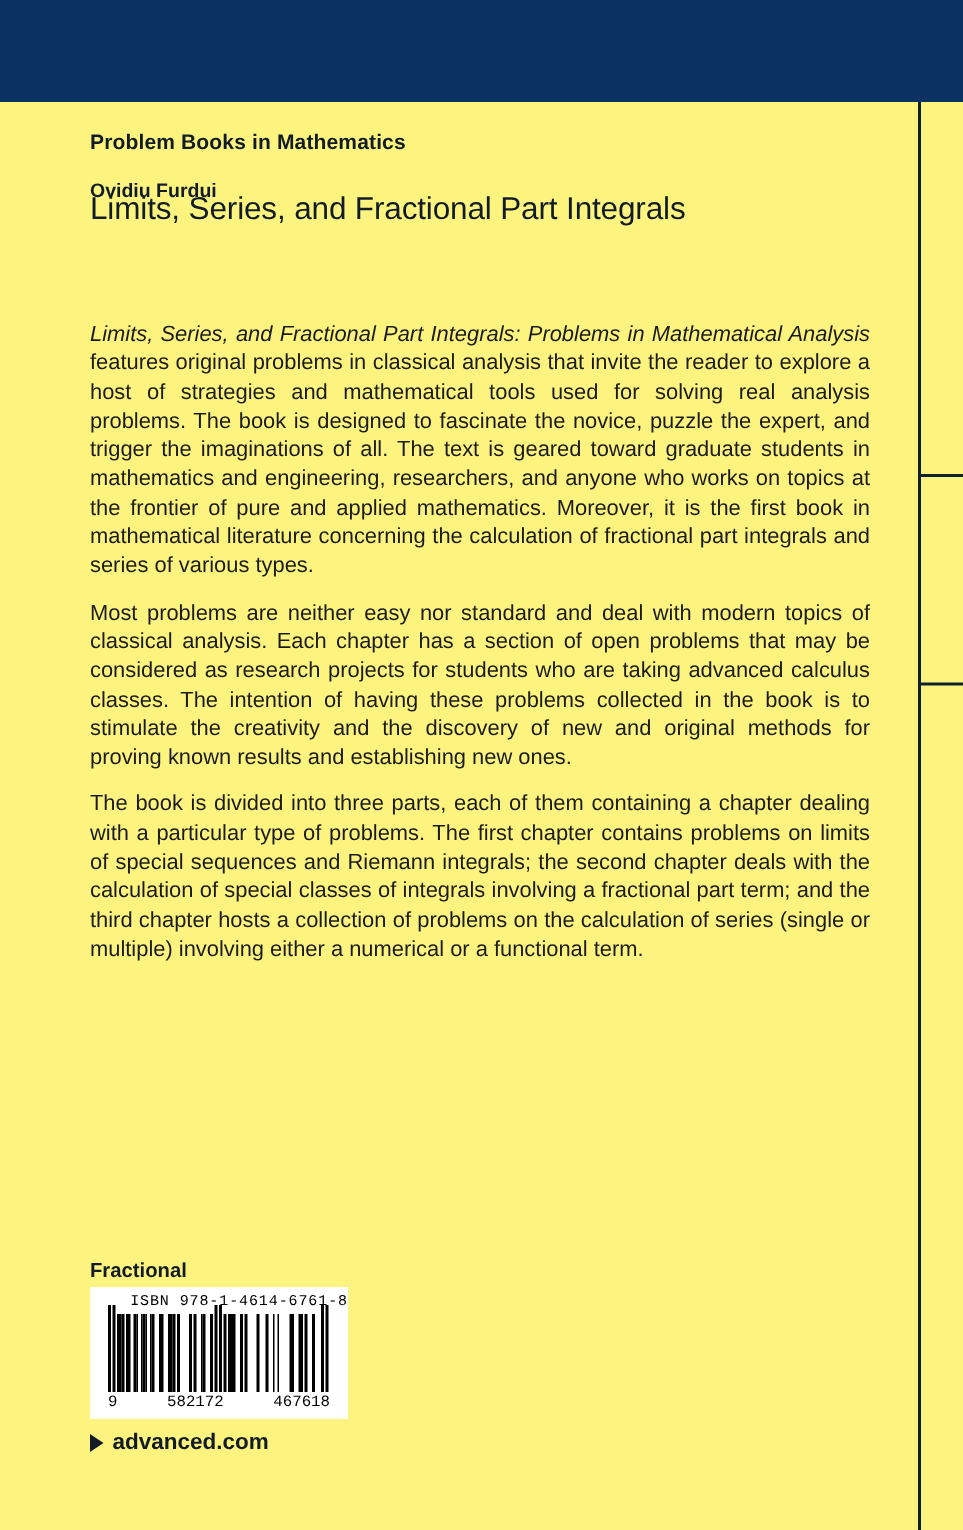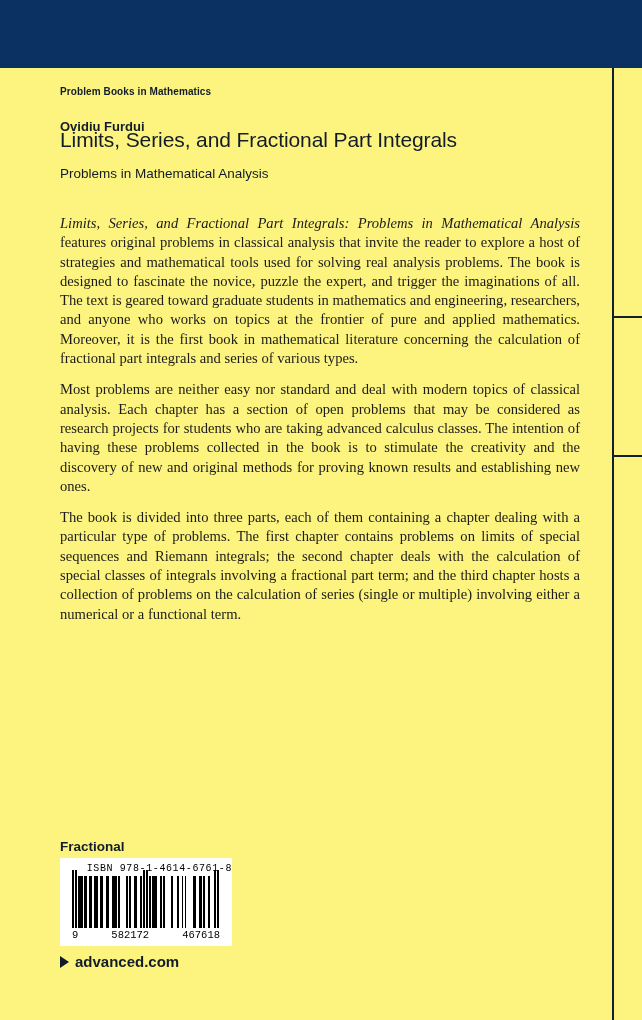--- a/index.html
+++ b/index.html
@@ -44,21 +44,21 @@
     left: 612px;
     top: 455px;
     width: 30px;
     height: 2px;
     background: #11202e;
   }
   .series-line {
     position: absolute;
     left: 60px;
     top: 86px;
-    font-size: 10px;
+    font-size: 14px;
     font-weight: bold;
     color: #121c28;
     letter-spacing: 0.1px;
   }
   .author-line {
     position: absolute;
     left: 60px;
     top: 119px;
     font-size: 13px;
     font-weight: bold;
@@ -80,21 +80,21 @@
     top: 166px;
     font-size: 13.5px;
     font-weight: normal;
     color: #121c28;
   }
   .blurb {
     position: absolute;
     left: 60px;
     top: 214px;
     width: 520px;
-    font-family: Liberation Serif, serif;
+    font-family: Liberation Sans, sans-serif;
     font-size: 14.6px;
     line-height: 19.3px;
     color: #1b1b1b;
     text-align: justify;
   }
   .blurb p {
     margin: 0 0 12px 0;
   }
   .blurb p:last-child {
     margin-bottom: 0;
@@ -178,21 +178,20 @@
 
   <div class="top-band"></div>
 
   <div class="rule-vertical"></div>
   <div class="rule-tick-a"></div>
   <div class="rule-tick-b"></div>
 
   <div class="series-line">Problem Books in Mathematics</div>
   <div class="author-line">Ovidiu Furdui</div>
   <div class="book-title">Limits, Series, and Fractional Part Integrals</div>
-  <div class="book-subtitle">Problems in Mathematical Analysis</div>
 
   <div class="blurb">
     <p><em>Limits, Series, and Fractional Part Integrals: Problems in Mathematical Analysis</em><span> features original problems in classical analysis that invite the reader to explore a host of strategies and mathematical tools used for solving real analysis problems. The book is designed to fascinate the novice, puzzle the expert, and trigger the imaginations of all. The text is geared toward graduate students in mathematics and engineering, researchers, and anyone who works on topics at the frontier of pure and applied mathematics. Moreover, it is the first book in mathematical literature concerning the calculation of fractional part integrals and series of various types.</span></p>
     <p>Most problems are neither easy nor standard and deal with modern topics of classical analysis. Each chapter has a section of open problems that may be considered as research projects for students who are taking advanced calculus classes. The intention of having these problems collected in the book is to stimulate the creativity and the discovery of new and original methods for proving known results and establishing new ones.</p>
     <p>The book is divided into three parts, each of them containing a chapter dealing with a particular type of problems. The first chapter contains problems on limits of special sequences and Riemann integrals; the second chapter deals with the calculation of special classes of integrals involving a fractional part term; and the third chapter hosts a collection of problems on the calculation of series (single or multiple) involving either a numerical or a functional term.</p>
   </div>
 
   <div class="subject-label">Fractional</div>
 
   <div class="barcode-box">

